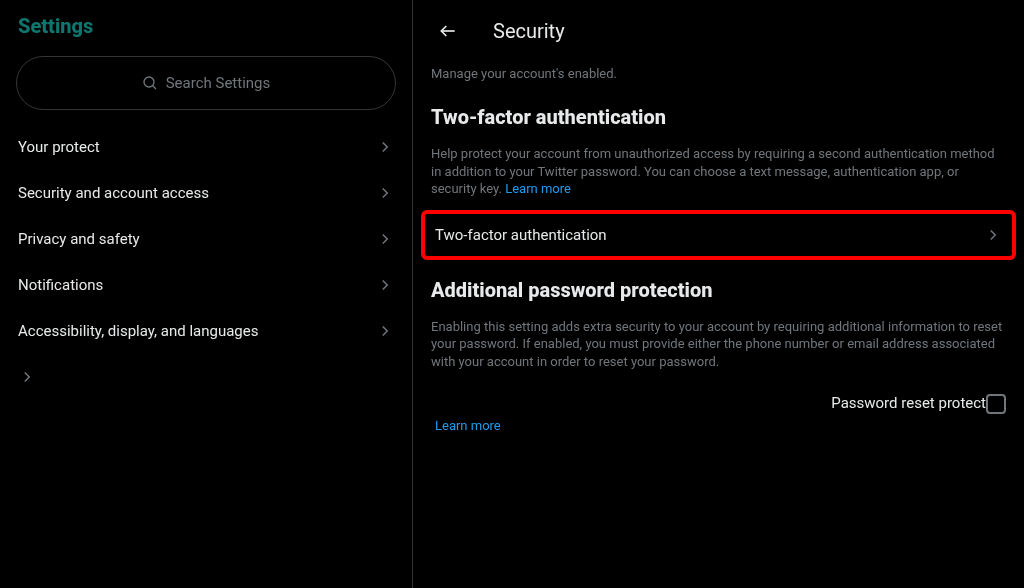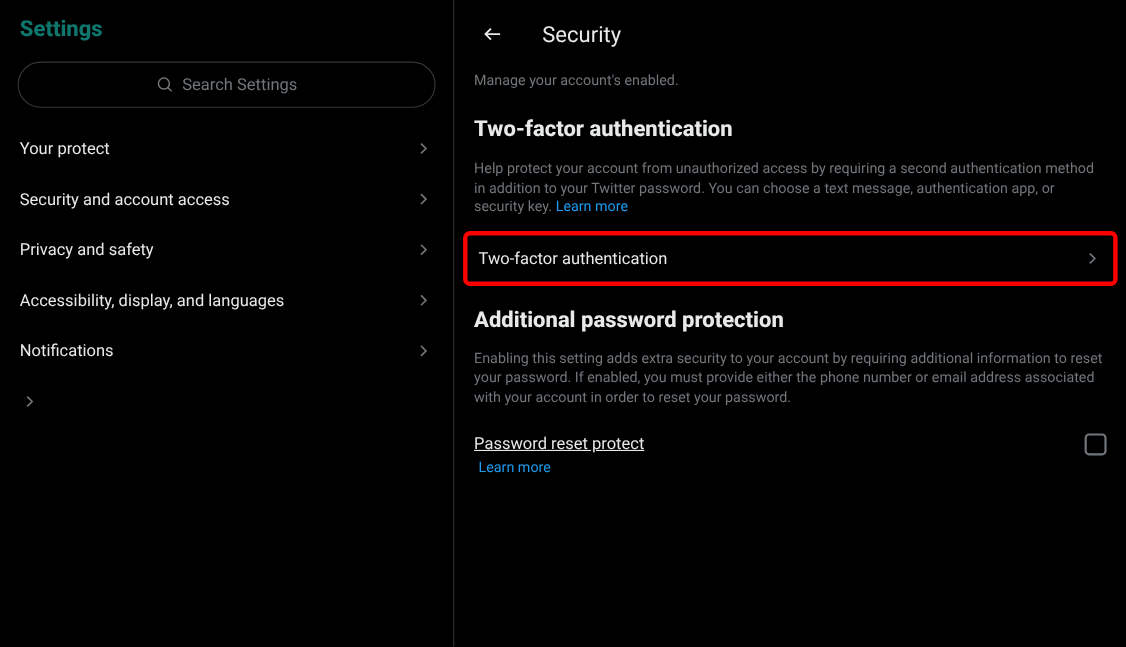--- a/index.html
+++ b/index.html
@@ -24,21 +24,21 @@
       color: #0f766e;
       padding: 14px 16px 14px 18px;
     }
     .search-wrap {
       padding: 4px 16px 14px 16px;
     }
     .search-box {
       width: 100%;
       border: 1px solid #333639;
       border-radius: 9999px;
-      height: 42px;
+      height: 54px;
       display: flex;
       align-items: center;
       justify-content: center;
       gap: 8px;
       color: #71767b;
       background: transparent;
     }
     .search-placeholder {
       font-size: 15px;
       color: #71767b;
@@ -101,24 +101,23 @@
     .row-label { font-size: 15px; color: #e7e9ea; }
     .highlight {
       border: 4px solid #ff0000;
       border-radius: 6px;
       margin: 0 8px;
       padding: 12px 10px;
     }
 
     .toggle-row {
       display: flex;
-      justify-content: space-between;
+      justify-content: flex-end;
       align-items: flex-start;
       padding: 12px 18px 0 18px;
-      text-decoration: underline;
     }
     .toggle-label { font-size: 15px; color: #e7e9ea; }
     .checkbox {
       width: 20px; height: 20px;
       border: 2px solid #71767b;
       border-radius: 4px;
       background: transparent;
       cursor: pointer;
       flex-shrink: 0;
     }
@@ -167,29 +166,29 @@
     </div>
     <div class="nav-item">
       <span class="nav-label">Privacy and safety</span>
       <span class="chev">
         <svg width="18" height="18" viewBox="0 0 24 24" fill="none" stroke="#71767b" stroke-width="2">
             <polyline points="9 6 15 12 9 18"></polyline>
           </svg>
       </span>
     </div>
     <div class="nav-item">
+      <span class="nav-label">Notifications</span>
+      <span class="chev">
+        <svg width="18" height="18" viewBox="0 0 24 24" fill="none" stroke="#71767b" stroke-width="2">
+            <polyline points="9 6 15 12 9 18"></polyline>
+          </svg>
+      </span>
+    </div>
+    <div class="nav-item">
       <span class="nav-label">Accessibility, display, and languages</span>
-      <span class="chev">
-        <svg width="18" height="18" viewBox="0 0 24 24" fill="none" stroke="#71767b" stroke-width="2">
-            <polyline points="9 6 15 12 9 18"></polyline>
-          </svg>
-      </span>
-    </div>
-    <div class="nav-item">
-      <span class="nav-label">Notifications</span>
       <span class="chev">
         <svg width="18" height="18" viewBox="0 0 24 24" fill="none" stroke="#71767b" stroke-width="2">
             <polyline points="9 6 15 12 9 18"></polyline>
           </svg>
       </span>
     </div>
     <div class="nav-item">
       <span class="chev">
         <svg width="18" height="18" viewBox="0 0 24 24" fill="none" stroke="#71767b" stroke-width="2">
             <polyline points="9 6 15 12 9 18"></polyline>

